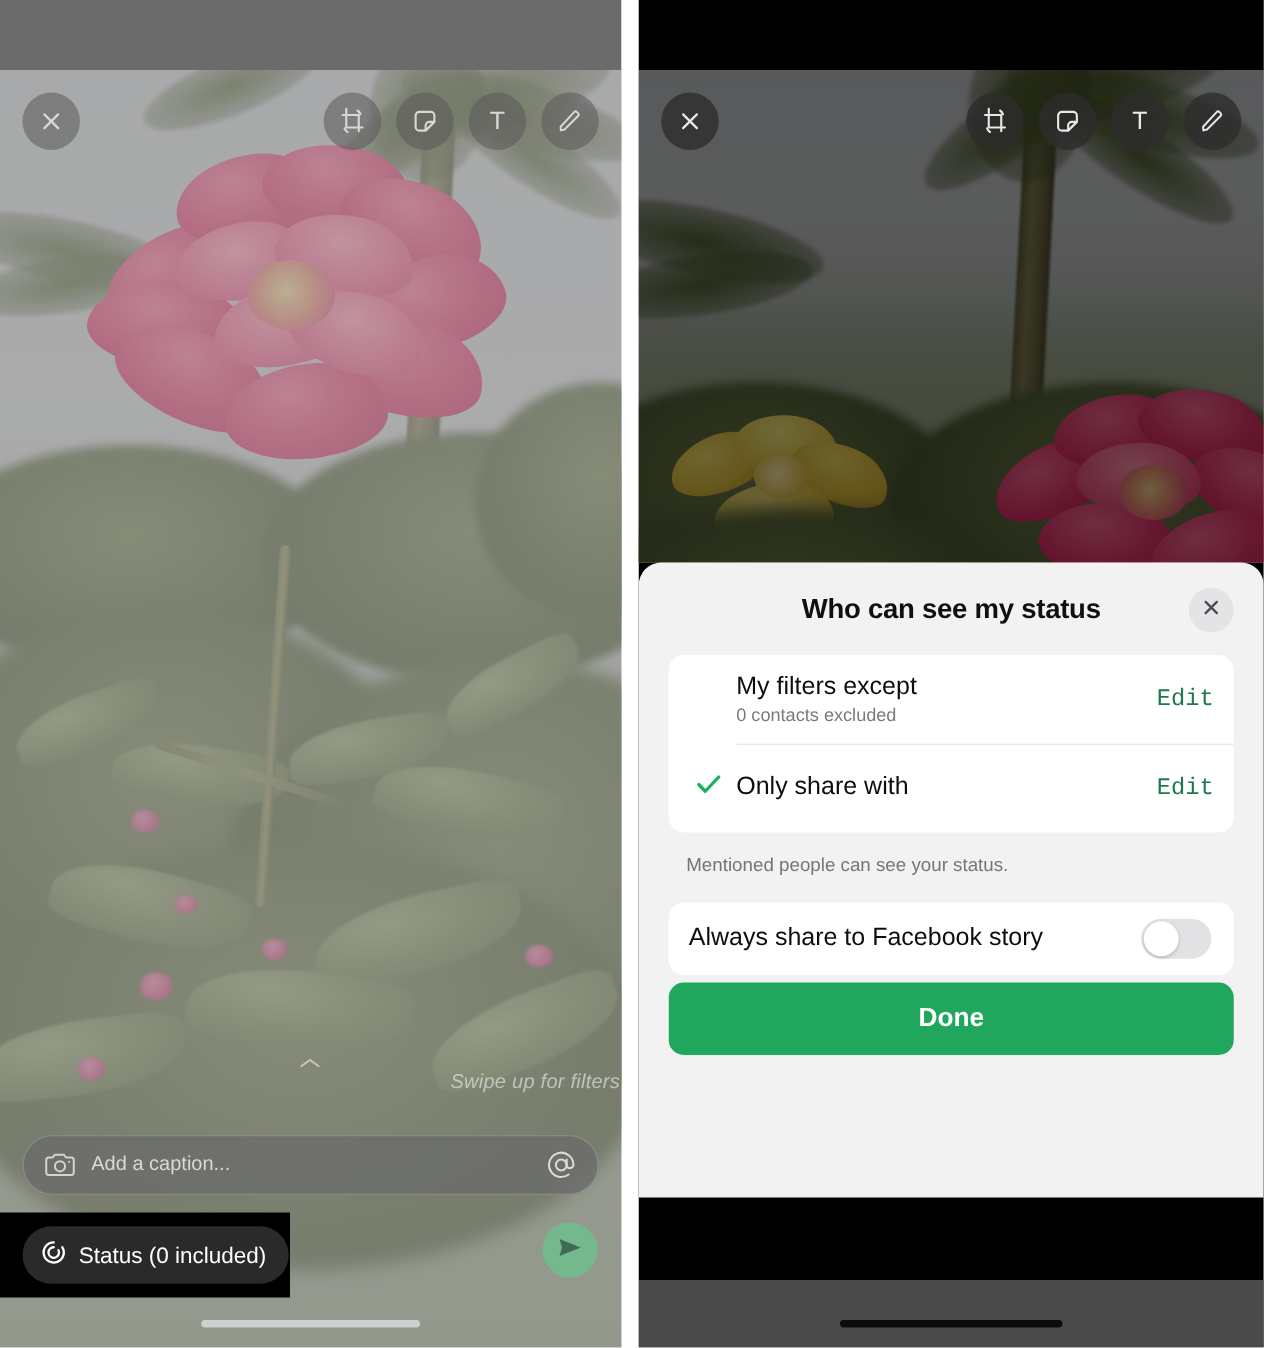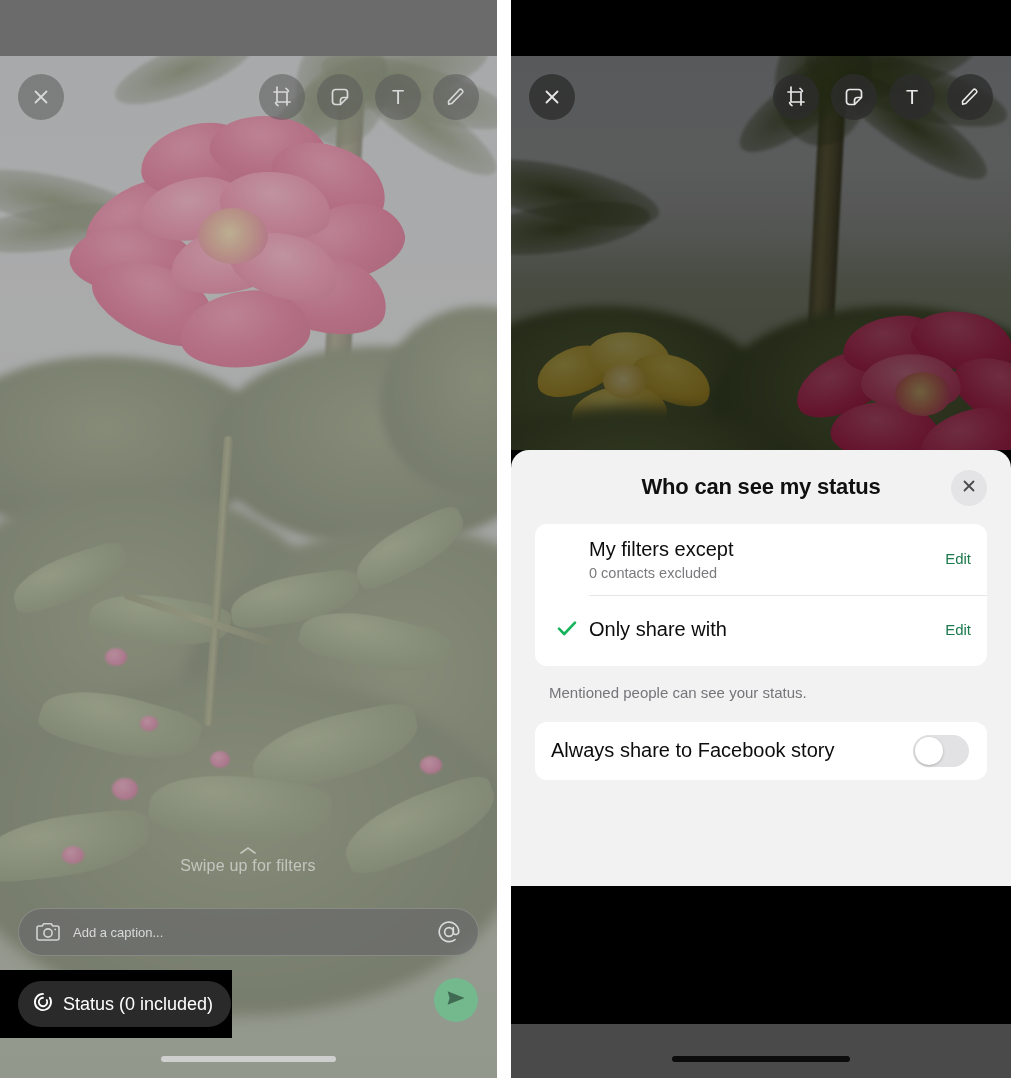--- a/index.html
+++ b/index.html
@@ -111,38 +111,38 @@
   .tool-btn svg { display:block; }
   .tb-left  svg { stroke:#d8d8d8; }
   .tb-right svg { stroke:#e8e8e8; }
   .tb-left .tool-txt { color:#d8d8d8; }
   .tb-right .tool-txt { color:#e8e8e8; }
   .tool-txt { font-size:20px; font-weight:400; line-height:1; }
 
   
   .swipe-hint {
     position:absolute; left:0; width:496px; top:846px;
-    text-align:center; color:rgba(235,235,235,0.62);
-    font-size:16px; letter-spacing:.2px;
+    text-align:right; color:rgba(235,235,235,0.62);
+    font-size:16px; letter-spacing:.2px;font-style:italic;
   }
   .swipe-chev {
     display:block; margin:0 auto 2px auto; width:18px; height:9px;
     color: rgba(235,235,235,0.62);
   }
 
   
   .caption-bar {
     position:absolute; left:18px; top:908px; width:461px; height:48px;
     background: rgba(106,106,106,0.72);
     border:1px solid rgba(200,200,200,0.30);
     border-radius:24px;
     display:flex; align-items:center; padding:0 16px; gap:12px;
   }
   .caption-text {
-    flex:1 1 auto; color:#d9d9d9; font-size:13px;
+    flex:1 1 auto; color:#d9d9d9; font-size:16px;
   }
   .cam-icon, .at-icon { flex:none; display:flex; align-items:center; }
 
   
   .status-backing {
     position:absolute; left:0; top:970px; width:232px; height:68px; background:#000;
   }
   .status-chip {
     position:absolute; left:18px; top:981px; height:46px;
     background:#2a2a2a; border-radius:23px;
@@ -164,21 +164,21 @@
   .homebar-right {
     position:absolute; left:0; bottom:0; width:500px; height:54px; background:#4a4a4a;
   }
   .home-right {
     position:absolute; left:161px; bottom:16px; width:178px; height:6px;
     border-radius:3px; background:#0c0c0c;
   }
 
   
   .sheet {
-    position:absolute; left:0; top:450px; width:500px; height:436px;
+    position:absolute; left:0; top:450px; width:500px; height:508px;
     background:#f2f2f3;
     border-radius:18px 18px 0 0;
     padding: 0 24px;
   }
   .sheet-header {
     position:relative; height:74px; display:flex; align-items:center; justify-content:center;
   }
   .sheet-title { font-size:22px; font-weight:bold; color:#101010; letter-spacing:-.2px; }
   .sheet-close {
     position:absolute; right:0; top:20px; width:36px; height:36px; border-radius:50%;
@@ -192,21 +192,21 @@
     position:relative;
   }
   .opt-row + .opt-row::before {
     content:""; position:absolute; left:54px; right:0; top:0; height:1px; background:#e6e6e8;
   }
   .opt-check { width:38px; flex:none; display:flex; align-items:center; justify-content:flex-start;
                padding-left:4px; }
   .opt-body { flex:1 1 auto; min-width:0; }
   .opt-title { font-size:20px; color:#0d0d0d; line-height:1.25; }
   .opt-sub { font-size:14.5px; color:#7a7a7e; margin-top:3px; }
-  .opt-edit { flex:none; color:#1d7a4d; font-size:15px; padding-left:14px; }
+  .opt-edit { flex:none; color:#1d7a4d; font-size:19px; padding-left:14px;font-family:Liberation Mono, monospace; }
 
   .note {
     font-size:15px; color:#75757a; padding:16px 14px 14px 14px; line-height:1.45;
   }
   .note-top { padding-bottom: 18px; }
 
   .toggle-card {
     display:flex; align-items:center; justify-content:space-between;
     background:#fff; border-radius:12px; height:58px; padding: 0 18px 0 16px;
   }
@@ -513,19 +513,20 @@
       <div class="note note-top">Mentioned people can see your status.</div>
 
       <div class="toggle-card">
         <span class="toggle-label">Always share to Facebook story</span>
         <span class="switch">
           <span class="knob"></span>
         </span>
       </div>
 
 
+      <div class="done-btn">Done</div>
     </div>
 
     <div class="homebar-right"></div>
     <div class="home-right"></div>
   </div>
 
 </div>
 
 </body></html>

